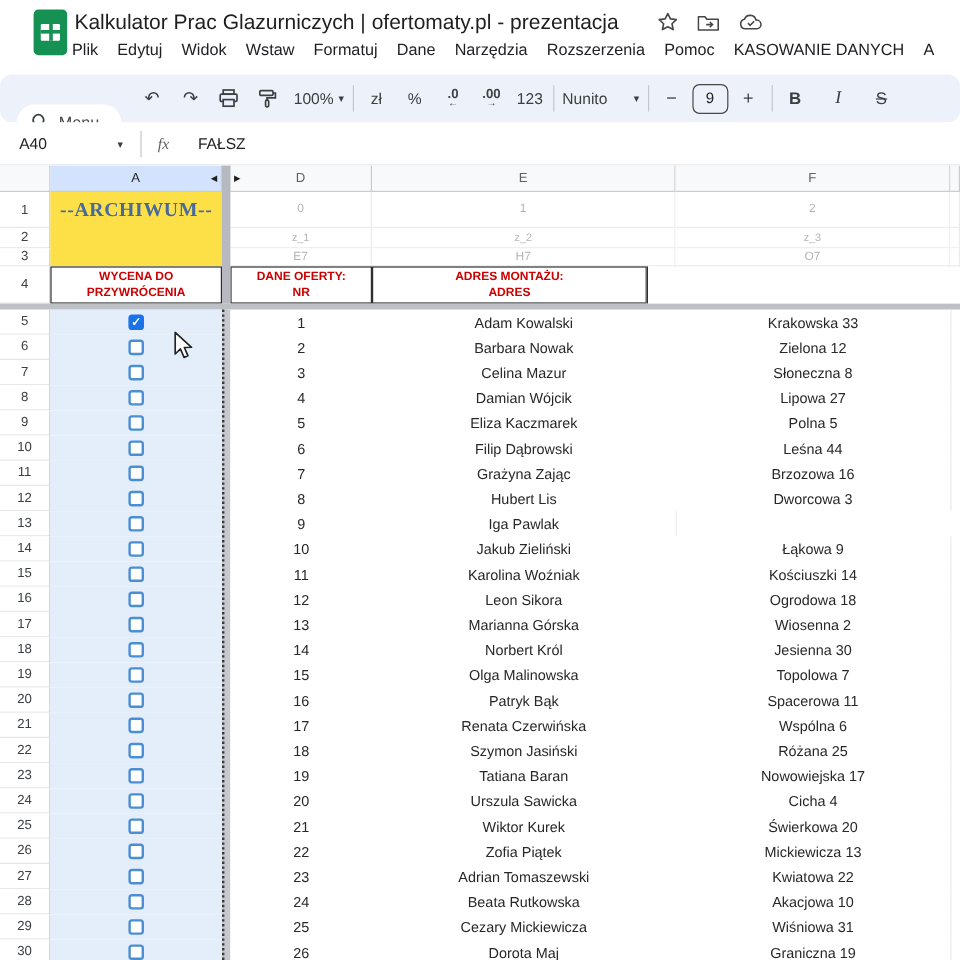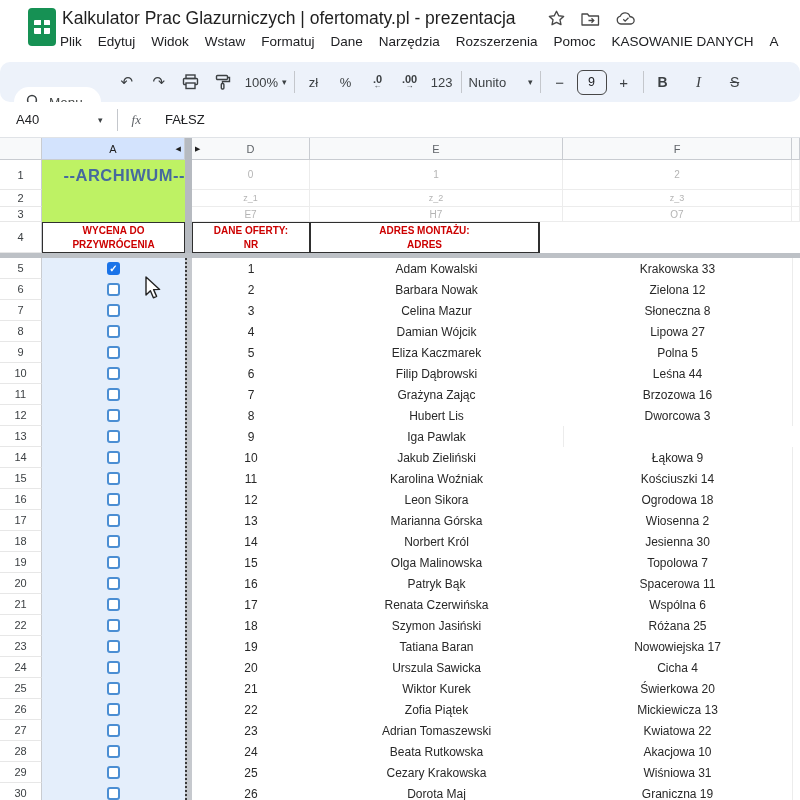--- a/index.html
+++ b/index.html
@@ -53,22 +53,22 @@
   .ch.sel { background:#d3e3fd; color:#1f1f1f; }
   .corner { width:42px; }
   .tri { font-size:7px; color:#1f1f1f; position:absolute; top:7px; }
   .gap-col { width:7px; background:#b6bac0; border-bottom:1px solid #c9ccd1; }
   
   .frow { position:absolute; left:0; width:800px; display:flex; }
   .rh { width:42px; background:#fff; border-right:1px solid #c9ccd1; border-bottom:1px solid #e7e7e7;
     display:flex; align-items:center; justify-content:center; font-size:11px; color:#3c4043; }
   .cell { display:flex; align-items:center; justify-content:center; }
   .ghost { color:#b4b4b4; font-size:10px; border-right:1px solid #ececec; border-bottom:1px solid #ececec; background:#fff; }
-  .merged-a { position:absolute; left:42px; top:22px; width:143px; height:62px; background:#bef264;
-    text-align:right; font-weight:bold; font-size:16.5px; color:#46699e; line-height:30px; letter-spacing:.5px; }
+  .merged-a { position:absolute; left:42px; top:22px; width:143px; height:62px; background:#fde047;
+    text-align:center; font-weight:bold; font-size:16.5px; color:#46699e; line-height:30px; letter-spacing:.5px;font-family:Liberation Serif, serif; }
   .hdr4 .cell { border:1px solid #2f2f2f; background:#fff; color:#cc0000; font-weight:bold;
     font-size:10px; line-height:1.35; text-align:center; flex-direction:column; }
   .hdr4 .gsliver { border:none; border-left:1px solid #2f2f2f; background:#fff; }
   .frozen-bar { position:absolute; top:115px; left:0; width:800px; height:5px; background:#bdc1c6; }
   
   .hidden-bar-top { position:absolute; left:185px; top:0; width:7px; height:115px; background:#b6bac0; }
   .hidden-bar-data { position:absolute; left:185px; top:120px; width:7px; height:542px;
     background:#c6c9ce; border-left:2px dotted #3a3a3a; }
   
   .data-rows { position:absolute; top:120px; left:0; width:800px; height:546px; overflow:hidden; }
@@ -613,21 +613,21 @@
 
   <div class="drow">
     <div class="rh">29</div>
     <div class="ca">
       <span class="checkbox">
             <span class="tick">✓</span>
           </span>
     </div>
     <div class="spacer"></div>
     <div class="cd">25</div>
-    <div class="ce">Cezary Krakowska</div>
+    <div class="ce">Cezary Mickiewicza</div>
     <div class="cf">Wiśniowa 31</div>
     <div class="cg"></div>
   </div>
 
   <div class="drow">
     <div class="rh">30</div>
     <div class="ca">
       <span class="checkbox">
             <span class="tick">✓</span>
           </span>

